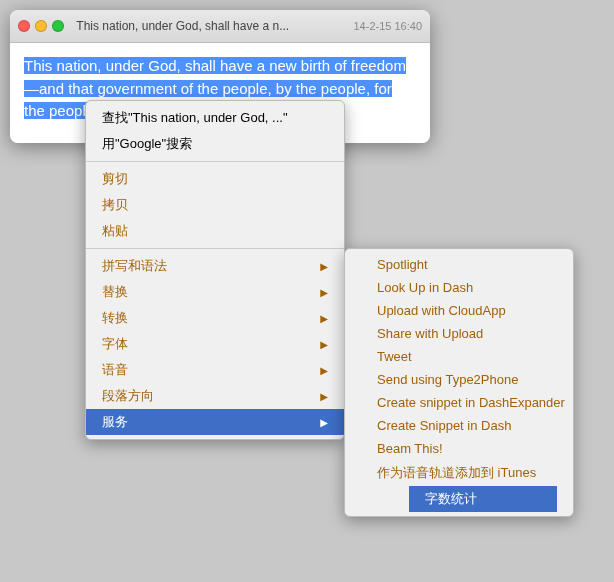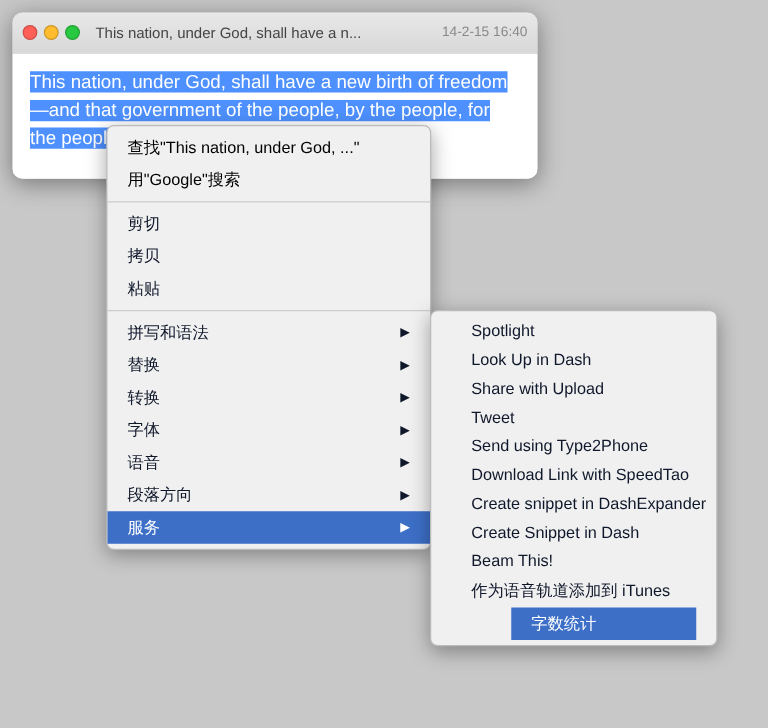--- a/index.html
+++ b/index.html
@@ -92,21 +92,21 @@
       border: 1px solid #bbb;
       border-radius: 6px;
       box-shadow: 0 4px 16px rgba(0,0,0,0.35);
       padding: 4px 0;
       z-index: 10;
     }
 
     .menu-item {
       padding: 4px 16px;
       font-size: 13px;
-      color: #0f172a;
+      color: #a16207;
       cursor: default;
       display: flex;
       align-items: center;
       justify-content: space-between;
       white-space: nowrap;
     }
 
     .menu-item:hover, .menu-item.active {
       background: #3d6fc7;
       color: white;
@@ -222,30 +222,30 @@
 </div>
 
 <div class="submenu">
   <div class="menu-item">
     <span>Spotlight</span>
   </div>
   <div class="menu-item">
     <span>Look Up in Dash</span>
   </div>
   <div class="menu-item">
+    <span>Upload with CloudApp</span>
+  </div>
+  <div class="menu-item">
     <span>Share with Upload</span>
   </div>
   <div class="menu-item">
     <span>Tweet</span>
   </div>
   <div class="menu-item">
     <span>Send using Type2Phone</span>
-  </div>
-  <div class="menu-item">
-    <span>Download Link with SpeedTao</span>
   </div>
   <div class="menu-item">
     <span>Create snippet in DashExpander</span>
   </div>
   <div class="menu-item">
     <span>Create Snippet in Dash</span>
   </div>
   <div class="menu-item">
     <span>Beam This!</span>
   </div>

